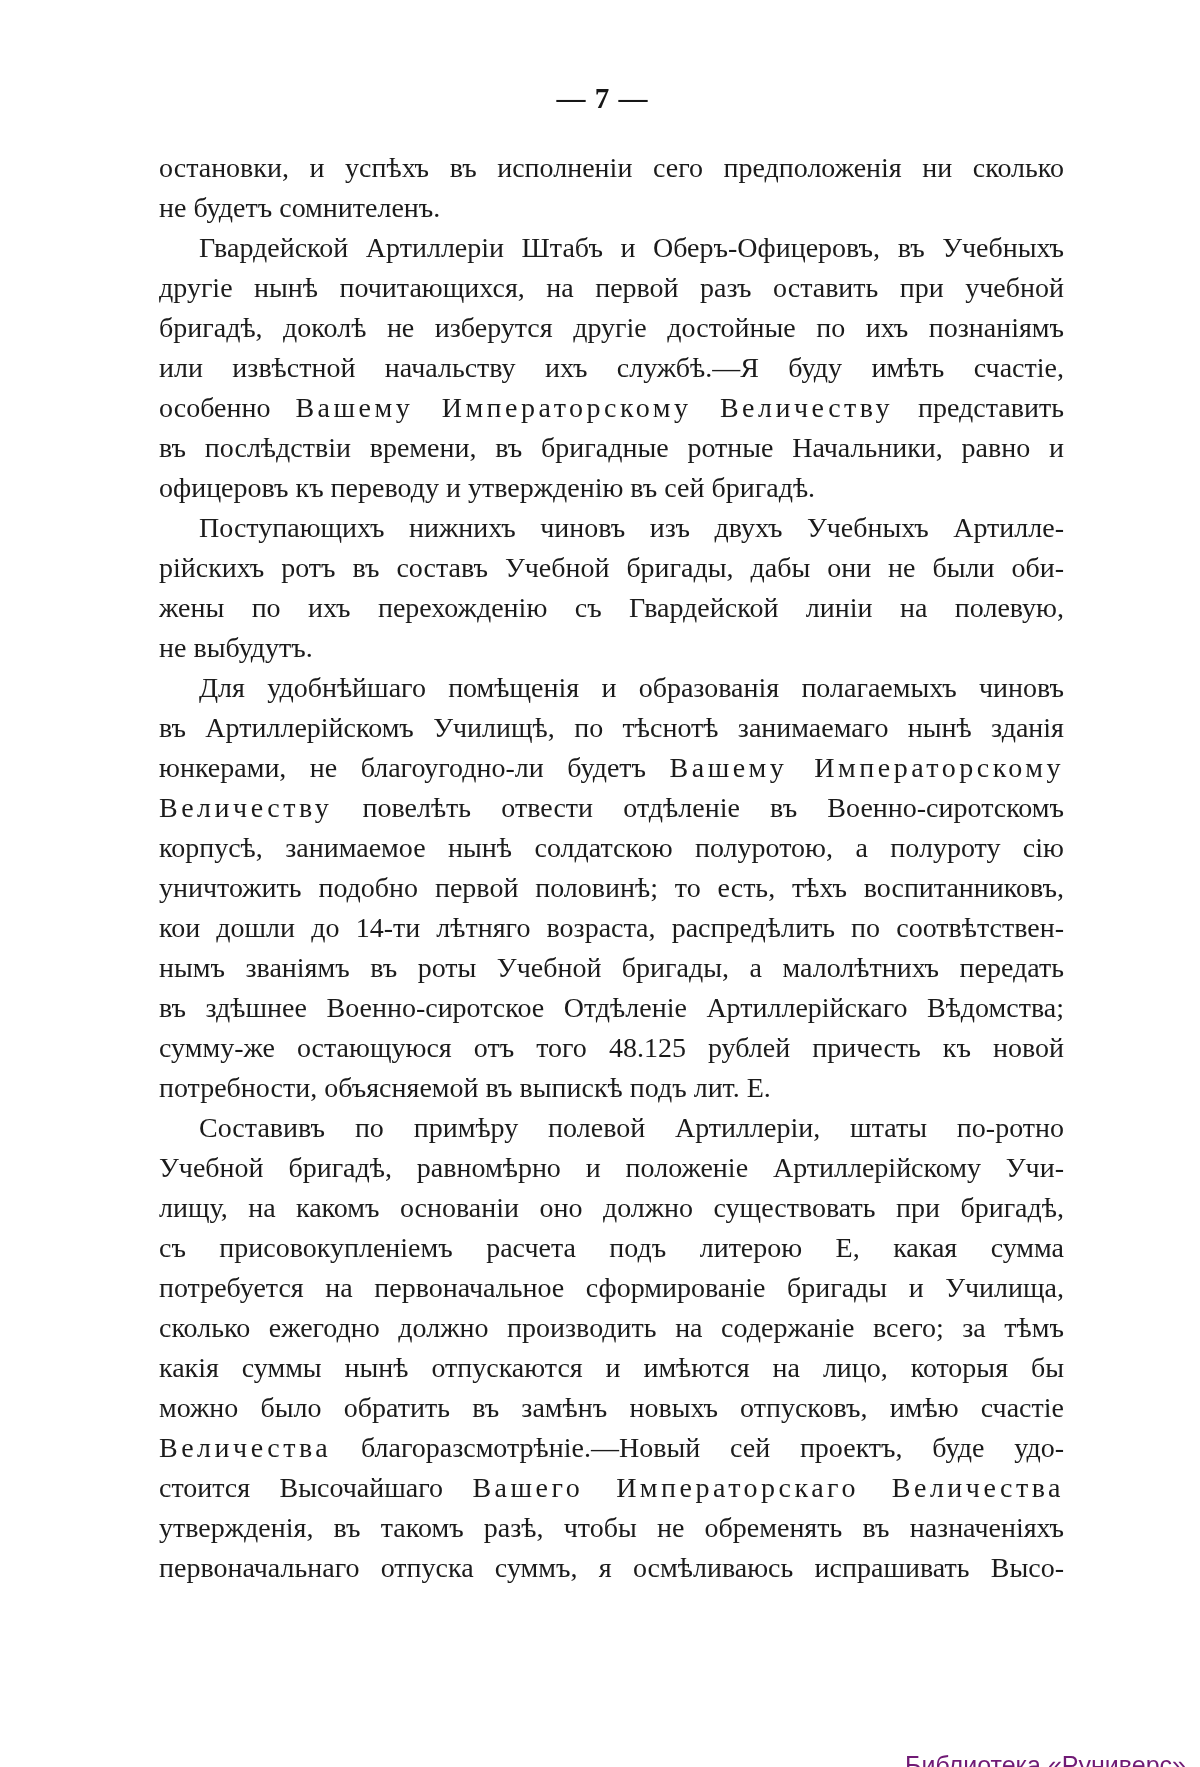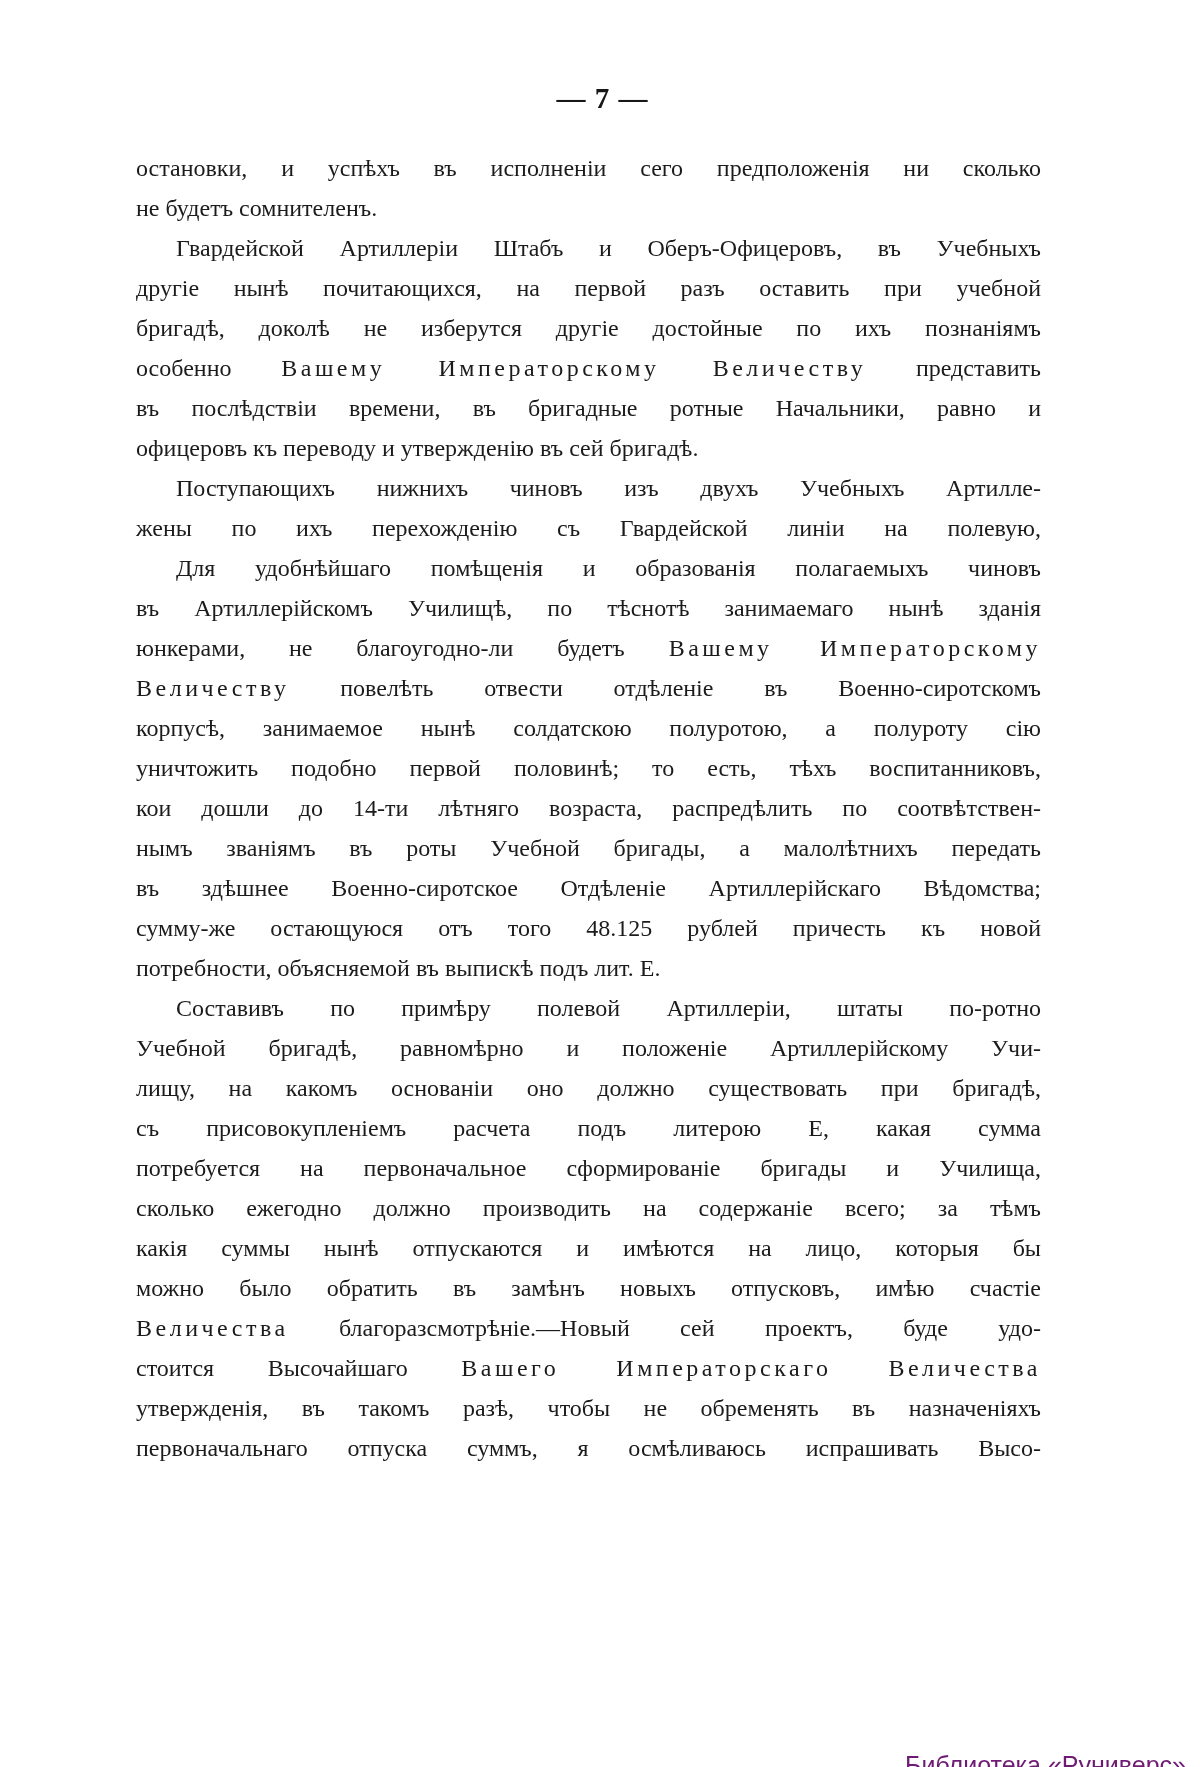--- a/index.html
+++ b/index.html
@@ -19,23 +19,23 @@
     top: 82px; left: 150px; width: 905px;
     text-align: center;
     font-size: 29px;
     line-height: 32px;
     color: #171717;
     letter-spacing: 1px;
     font-weight: bold;
   }
   .text-block {
     position: absolute;
-    top: 148px; left: 136px; width: 905px;
+    top: 148px; left: 159px; width: 905px;
     color: #1b1b1b;
-    font-size: 24px;
+    font-size: 28px;
   }
   .line {
     height: 40px;
     line-height: 40px;
     text-align: justify;
     text-align-last: justify;
   }
   .line.indent { text-indent: 40px; }
   .line.end { text-align-last: left; }
   .em { letter-spacing: 3.5px; }
@@ -53,25 +53,28 @@
 
 <div class="scan-page">
   <div class="page-header">— 7 —</div>
 
   <div class="text-block" id="text-block">
       <div class="line"><span>остановки, и успѣхъ въ исполненіи сего предположенія ни сколько</span></div>
       <div class="line end"><span>не будетъ сомнителенъ.</span></div>
       <div class="line indent"><span>Гвардейской Артиллеріи Штабъ и Оберъ-Офицеровъ, въ Учебныхъ</span></div>
       <div class="line"><span>другіе нынѣ почитающихся, на первой разъ оставить при учебной</span></div>
       <div class="line"><span>бригадѣ, доколѣ не изберутся другіе достойные по ихъ познаніямъ</span></div>
+      <div class="line"><span>или извѣстной начальству ихъ службѣ.—Я буду имѣть счастіе,</span></div>
       <div class="line"><span>особенно </span><span class="em">Вашему Императорскому Величеству</span><span> представить</span></div>
       <div class="line"><span>въ послѣдствіи времени, въ бригадные ротные Начальники, равно и</span></div>
       <div class="line end"><span>офицеровъ къ переводу и утвержденію въ сей бригадѣ.</span></div>
       <div class="line indent"><span>Поступающихъ нижнихъ чиновъ изъ двухъ Учебныхъ Артилле-</span></div>
+      <div class="line"><span>рійскихъ ротъ въ составъ Учебной бригады, дабы они не были оби-</span></div>
       <div class="line"><span>жены по ихъ перехожденію съ Гвардейской линіи на полевую,</span></div>
+      <div class="line end"><span>не выбудутъ.</span></div>
       <div class="line indent"><span>Для удобнѣйшаго помѣщенія и образованія полагаемыхъ чиновъ</span></div>
       <div class="line"><span>въ Артиллерійскомъ Училищѣ, по тѣснотѣ занимаемаго нынѣ зданія</span></div>
       <div class="line"><span>юнкерами, не благоугодно-ли будетъ </span><span class="em">Вашему Императорскому</span></div>
       <div class="line"><span class="em">Величеству</span><span> повелѣть отвести отдѣленіе въ Военно-сиротскомъ</span></div>
       <div class="line"><span>корпусѣ, занимаемое нынѣ солдатскою полуротою, а полуроту сію</span></div>
       <div class="line"><span>уничтожить подобно первой половинѣ; то есть, тѣхъ воспитанниковъ,</span></div>
       <div class="line"><span>кои дошли до 14-ти лѣтняго возраста, распредѣлить по соотвѣтствен-</span></div>
       <div class="line"><span>нымъ званіямъ въ роты Учебной бригады, а малолѣтнихъ передать</span></div>
       <div class="line"><span>въ здѣшнее Военно-сиротское Отдѣленіе Артиллерійскаго Вѣдомства;</span></div>
       <div class="line"><span>сумму-же остающуюся отъ того 48.125 рублей причесть къ новой</span></div>

